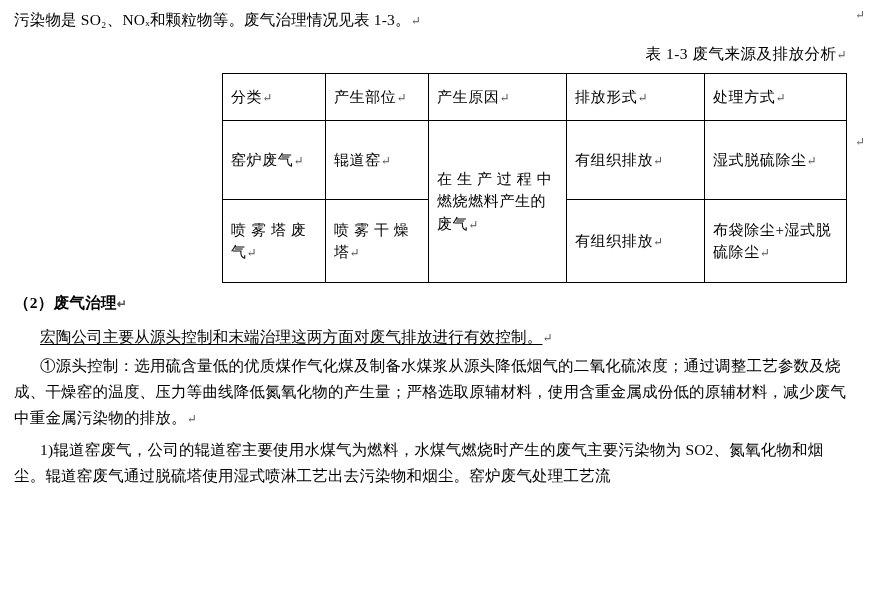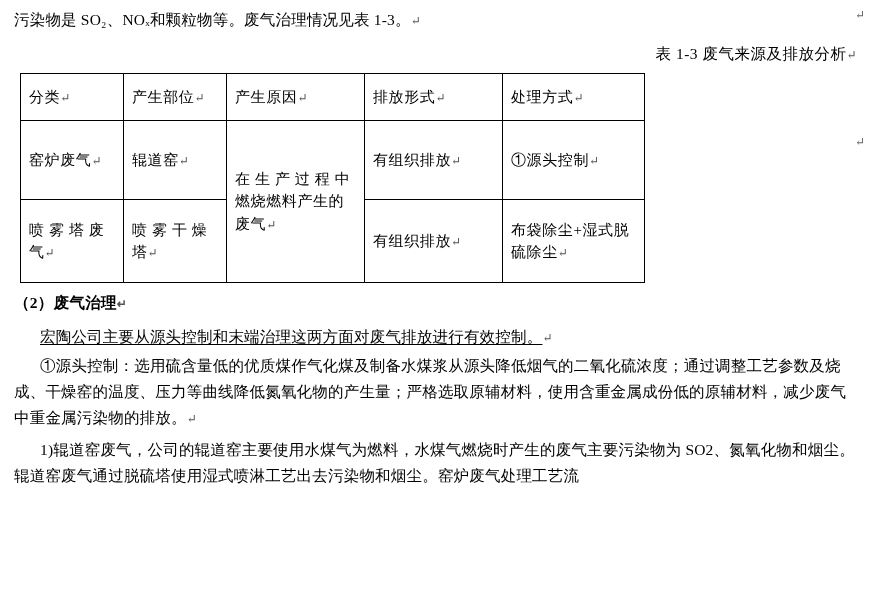--- a/index.html
+++ b/index.html
@@ -12,40 +12,40 @@
     background: #ffffff;
     font-family: "Liberation Serif", "DejaVu Serif", serif;
     color: #000000;
     overflow: hidden;
   }
   .page {
     position: relative;
     width: 871px;
     height: 558px;
     box-sizing: border-box;
-    padding: 8px 14px 0 14px;
+    padding: 8px 24px 0 14px;
   }
   .para {
     font-size: 15.5px;
     line-height: 1.55;
     margin: 0 0 2px 0;
     letter-spacing: 0.2px;
   }
   .lead-line {
     margin-bottom: 12px;
   }
   .tbl-caption {
     text-align: right;
     font-size: 15.5px;
     margin: 0 0 8px 0;
     letter-spacing: 0.5px;
   }
   .tbl-wrap {
     display: flex;
-    justify-content: flex-start;
+    justify-content: flex-end;
     margin-bottom: 10px;
   }
   table.gas-table {
     border-collapse: collapse;
     width: 624px;
     margin-left: 6px;
     table-layout: fixed;
   }
   table.gas-table td {
     border: 1px solid #000000;
@@ -133,21 +133,21 @@
           <td class="head"><span>产生部位</span><span class="pilcrow">↵</span></td>
           <td class="head"><span>产生原因</span><span class="pilcrow">↵</span></td>
           <td class="head"><span>排放形式</span><span class="pilcrow">↵</span></td>
           <td class="head"><span>处理方式</span><span class="pilcrow">↵</span></td>
         </tr>
         <tr class="row-tall">
           <td><span>窑炉废气</span><span class="pilcrow">↵</span></td>
           <td><span>辊道窑</span><span class="pilcrow">↵</span></td>
           <td rowspan="2"><span>在 生 产 过 程 中 燃烧燃料产生的废气</span><span class="pilcrow">↵</span></td>
           <td><span>有组织排放</span><span class="pilcrow">↵</span></td>
-          <td><span>①源头控制</span><span class="pilcrow">↵</span></td>
+          <td><span>湿式脱硫除尘</span><span class="pilcrow">↵</span></td>
         </tr>
         <tr class="row-tall2">
           <td><span>喷 雾 塔 废气</span><span class="pilcrow">↵</span></td>
           <td><span>喷 雾 干 燥塔</span><span class="pilcrow">↵</span></td>
           <td><span>有组织排放</span><span class="pilcrow">↵</span></td>
           <td><span>布袋除尘+湿式脱硫除尘</span><span class="pilcrow">↵</span></td>
         </tr>
       </tbody>
     </table>
   </div>

